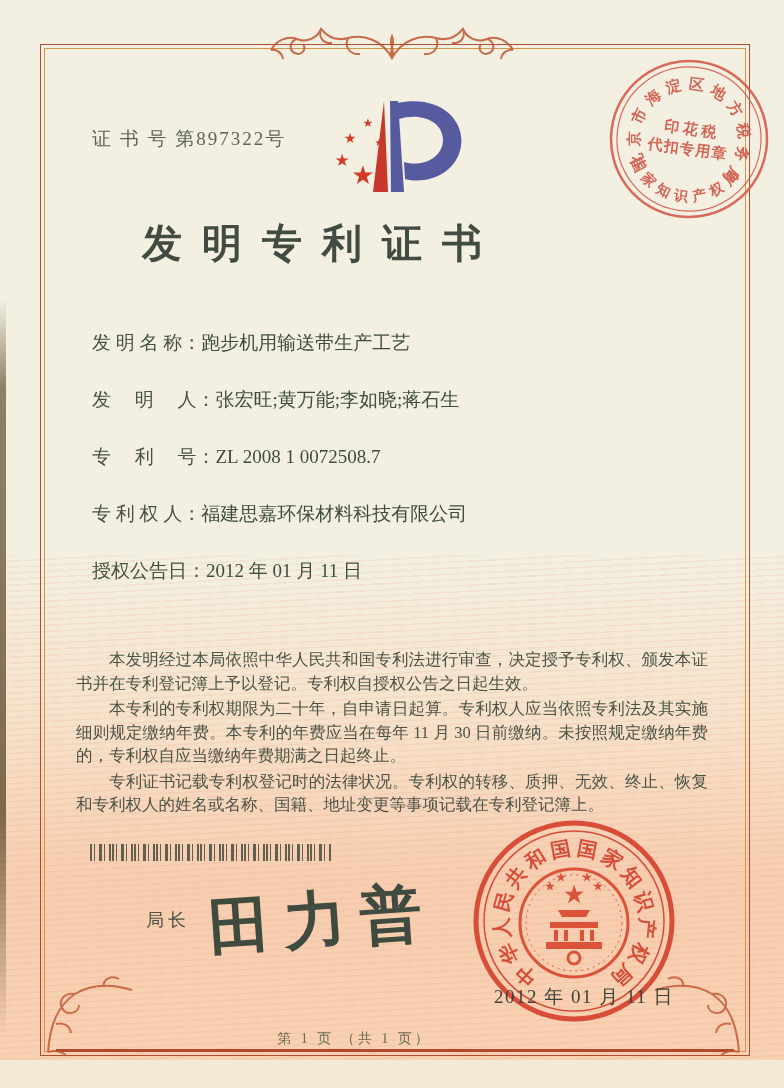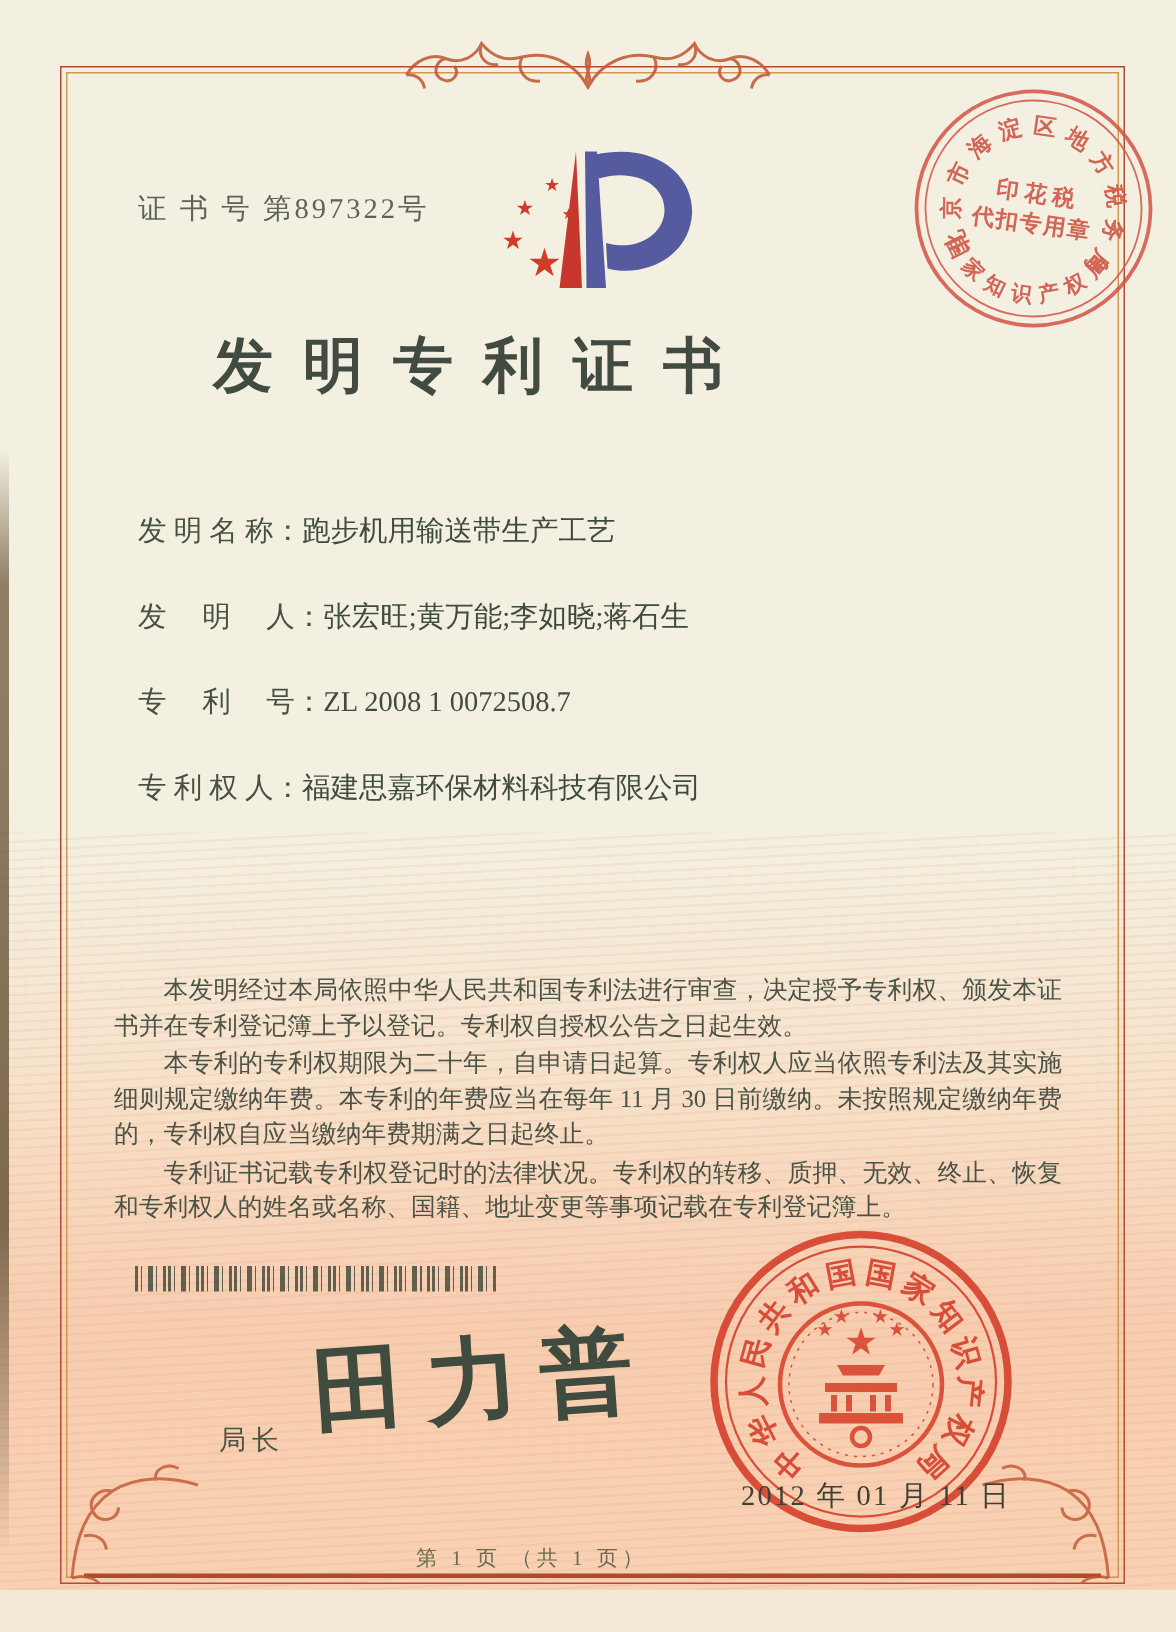--- a/index.html
+++ b/index.html
@@ -22,34 +22,34 @@
     background:linear-gradient(180deg,rgba(122,101,71,0) 0%,rgba(110,90,60,.75) 12%,rgba(96,78,50,.8) 70%,rgba(122,101,71,0) 100%);}
   
   .frame{left:40px;top:44px;width:710px;height:1012px;border:1.6px solid #ad4e34;z-index:2;box-sizing:border-box;}
   .frame-inner{left:3px;top:3px;right:3px;bottom:3px;border:1px solid #d2974f;position:absolute;}
   .bottom-rule{left:56px;top:1049px;width:678px;height:3px;background:#b04a2f;z-index:3;}
   .ornament{z-index:3;}
   .cert-number{left:92px;top:114px;font-size:19px;color:#5c6458;letter-spacing:2px;z-index:4;margin-top:12px;}
   .logo{left:300px;top:96px;z-index:4;}
   .doc-title{left:0;top:216px;width:624px;text-align:center;font-size:40px;font-weight:600;
     color:#414b41;letter-spacing:20px;text-indent:20px;z-index:4;}
-  .fields{left:92px;top:340px;width:610px;z-index:4;}
+  .fields{left:92px;top:328px;width:610px;z-index:4;}
   .field-row{font-size:19px;color:#43503f;margin-bottom:27px;line-height:30px;white-space:pre;}
   .field-label{color:#46523f;}
   .field-value{color:#3f4c3c;}
   .paras{left:76px;top:648px;width:632px;z-index:4;}
   .paras p{margin:0 0 2px 0;font-size:16.5px;line-height:23.5px;color:#4c5346;text-indent:2em;text-align:justify;}
   .barcode{left:90px;top:844px;width:242px;height:17px;z-index:4;opacity:.85;
     background:repeating-linear-gradient(90deg,
       #474c3e 0 2px, transparent 2px 4px,
       #474c3e 4px 5px, transparent 5px 9px,
       #474c3e 9px 12px, transparent 12px 14px,
       #474c3e 14px 15px, transparent 15px 19px,
       #474c3e 19px 21px, transparent 21px 22px);}
-  .sig-title{left:146px;top:948px;font-size:18px;color:#4a5344;letter-spacing:4px;z-index:4;}
+  .sig-title{left:146px;top:908px;font-size:18px;color:#4a5344;letter-spacing:4px;z-index:4;}
   .sig-name{left:208px;top:878px;font-size:62px;color:#3f4b3e;letter-spacing:14px;
     transform:rotate(-4deg);z-index:4;font-weight:600;}
   .main-seal{left:463px;top:810px;z-index:5;opacity:.9;}
   .seal-date{left:494px;top:984px;font-size:19px;color:#3e4137;letter-spacing:1.5px;z-index:6;}
   .page-footer{left:0;top:1030px;width:709px;text-align:center;font-size:14px;color:#6b6a50;letter-spacing:3px;z-index:4;}
   .tax-stamp{left:600px;top:50px;z-index:5;opacity:.88;}
   svg text{font-family:"Liberation Serif","DejaVu Serif",serif;}
   .seal-text text{font-weight:700;}
 </style>
 </head>
@@ -115,20 +115,21 @@
     <path fill="#565a9e" fill-rule="evenodd" d="M97,7 C140,-2 165,24 161,50 C157,77 128,89 105,83 L104,66 C125,72 143,60 143,44 C143,26 122,16 99,23 Z"></path>
   </svg>
 
   <div class="abs doc-title">发明专利证书</div>
 
   <div class="abs fields">
     <div class="field-row"><span class="field-label">发 明 名 称：</span><span class="field-value">跑步机用输送带生产工艺</span></div>
     <div class="field-row"><span class="field-label">发　 明　 人：</span><span class="field-value">张宏旺;黄万能;李如晓;蒋石生</span></div>
     <div class="field-row"><span class="field-label">专　 利　 号：</span><span class="field-value">ZL 2008 1 0072508.7</span></div>
     <div class="field-row"><span class="field-label">专 利 权 人：</span><span class="field-value">福建思嘉环保材料科技有限公司</span></div>
+    <div class="field-row"><span class="field-label">授权公告日：</span><span class="field-value">2012 年 01 月 11 日</span></div>
   </div>
 
   <div class="abs paras">
     <p>本发明经过本局依照中华人民共和国专利法进行审查，决定授予专利权、颁发本证书并在专利登记簿上予以登记。专利权自授权公告之日起生效。</p>
     <p>本专利的专利权期限为二十年，自申请日起算。专利权人应当依照专利法及其实施细则规定缴纳年费。本专利的年费应当在每年 11 月 30 日前缴纳。未按照规定缴纳年费的，专利权自应当缴纳年费期满之日起终止。</p>
     <p>专利证书记载专利权登记时的法律状况。专利权的转移、质押、无效、终止、恢复和专利权人的姓名或名称、国籍、地址变更等事项记载在专利登记簿上。</p>
   </div>
 
   <div class="abs barcode"></div>
 

